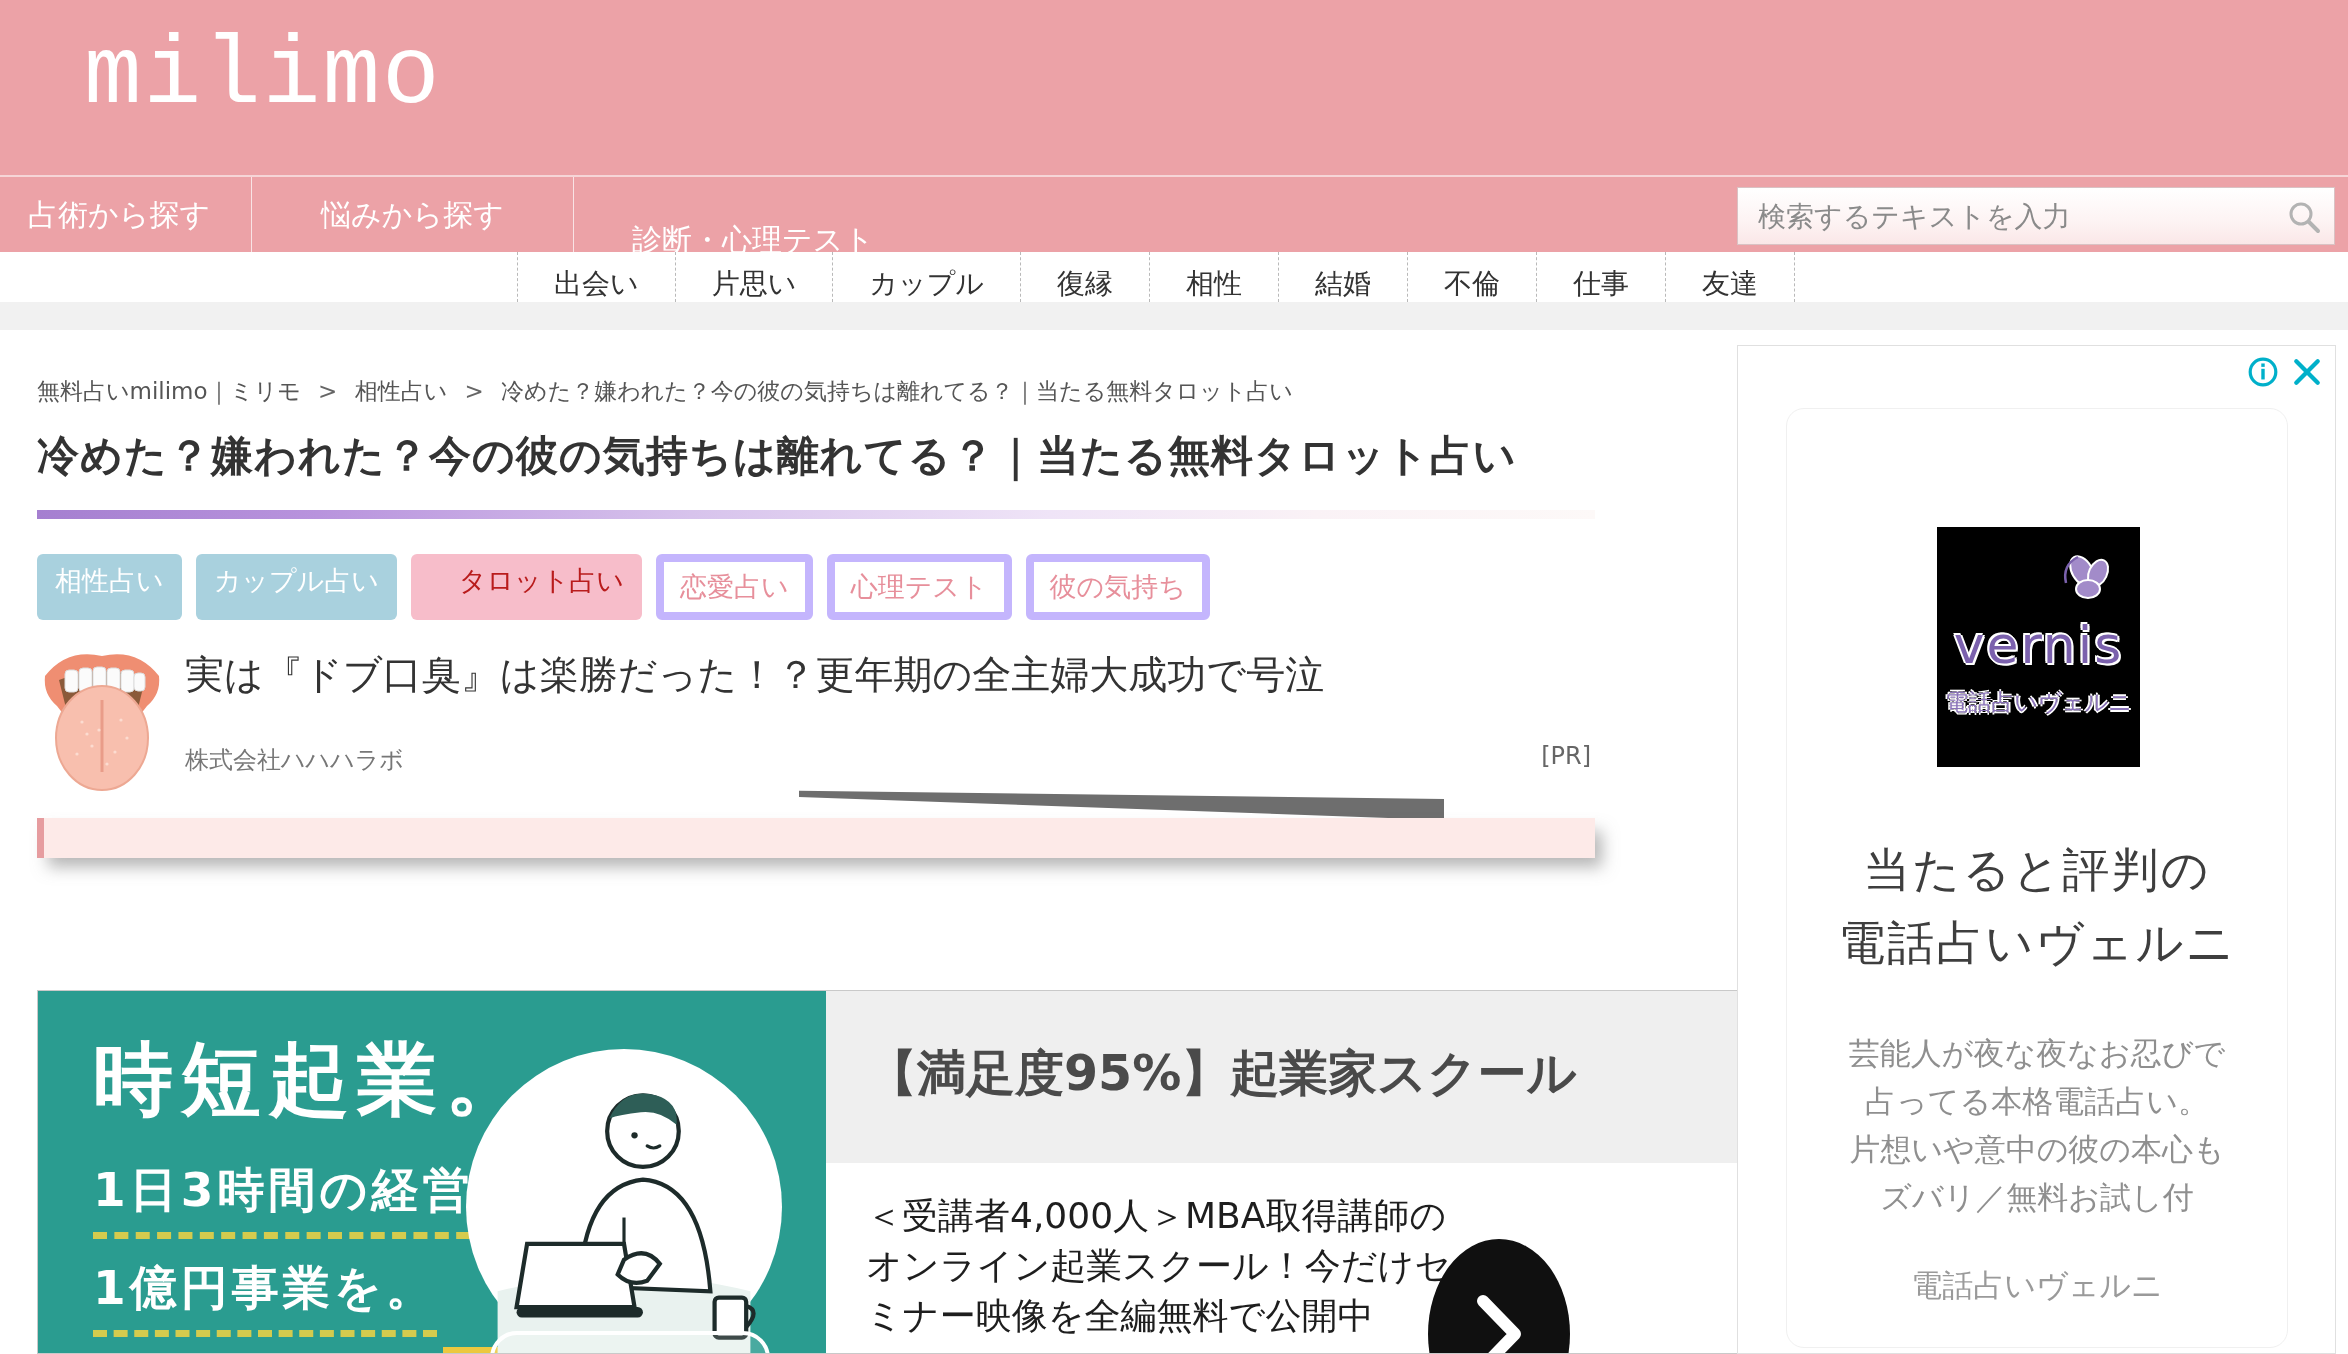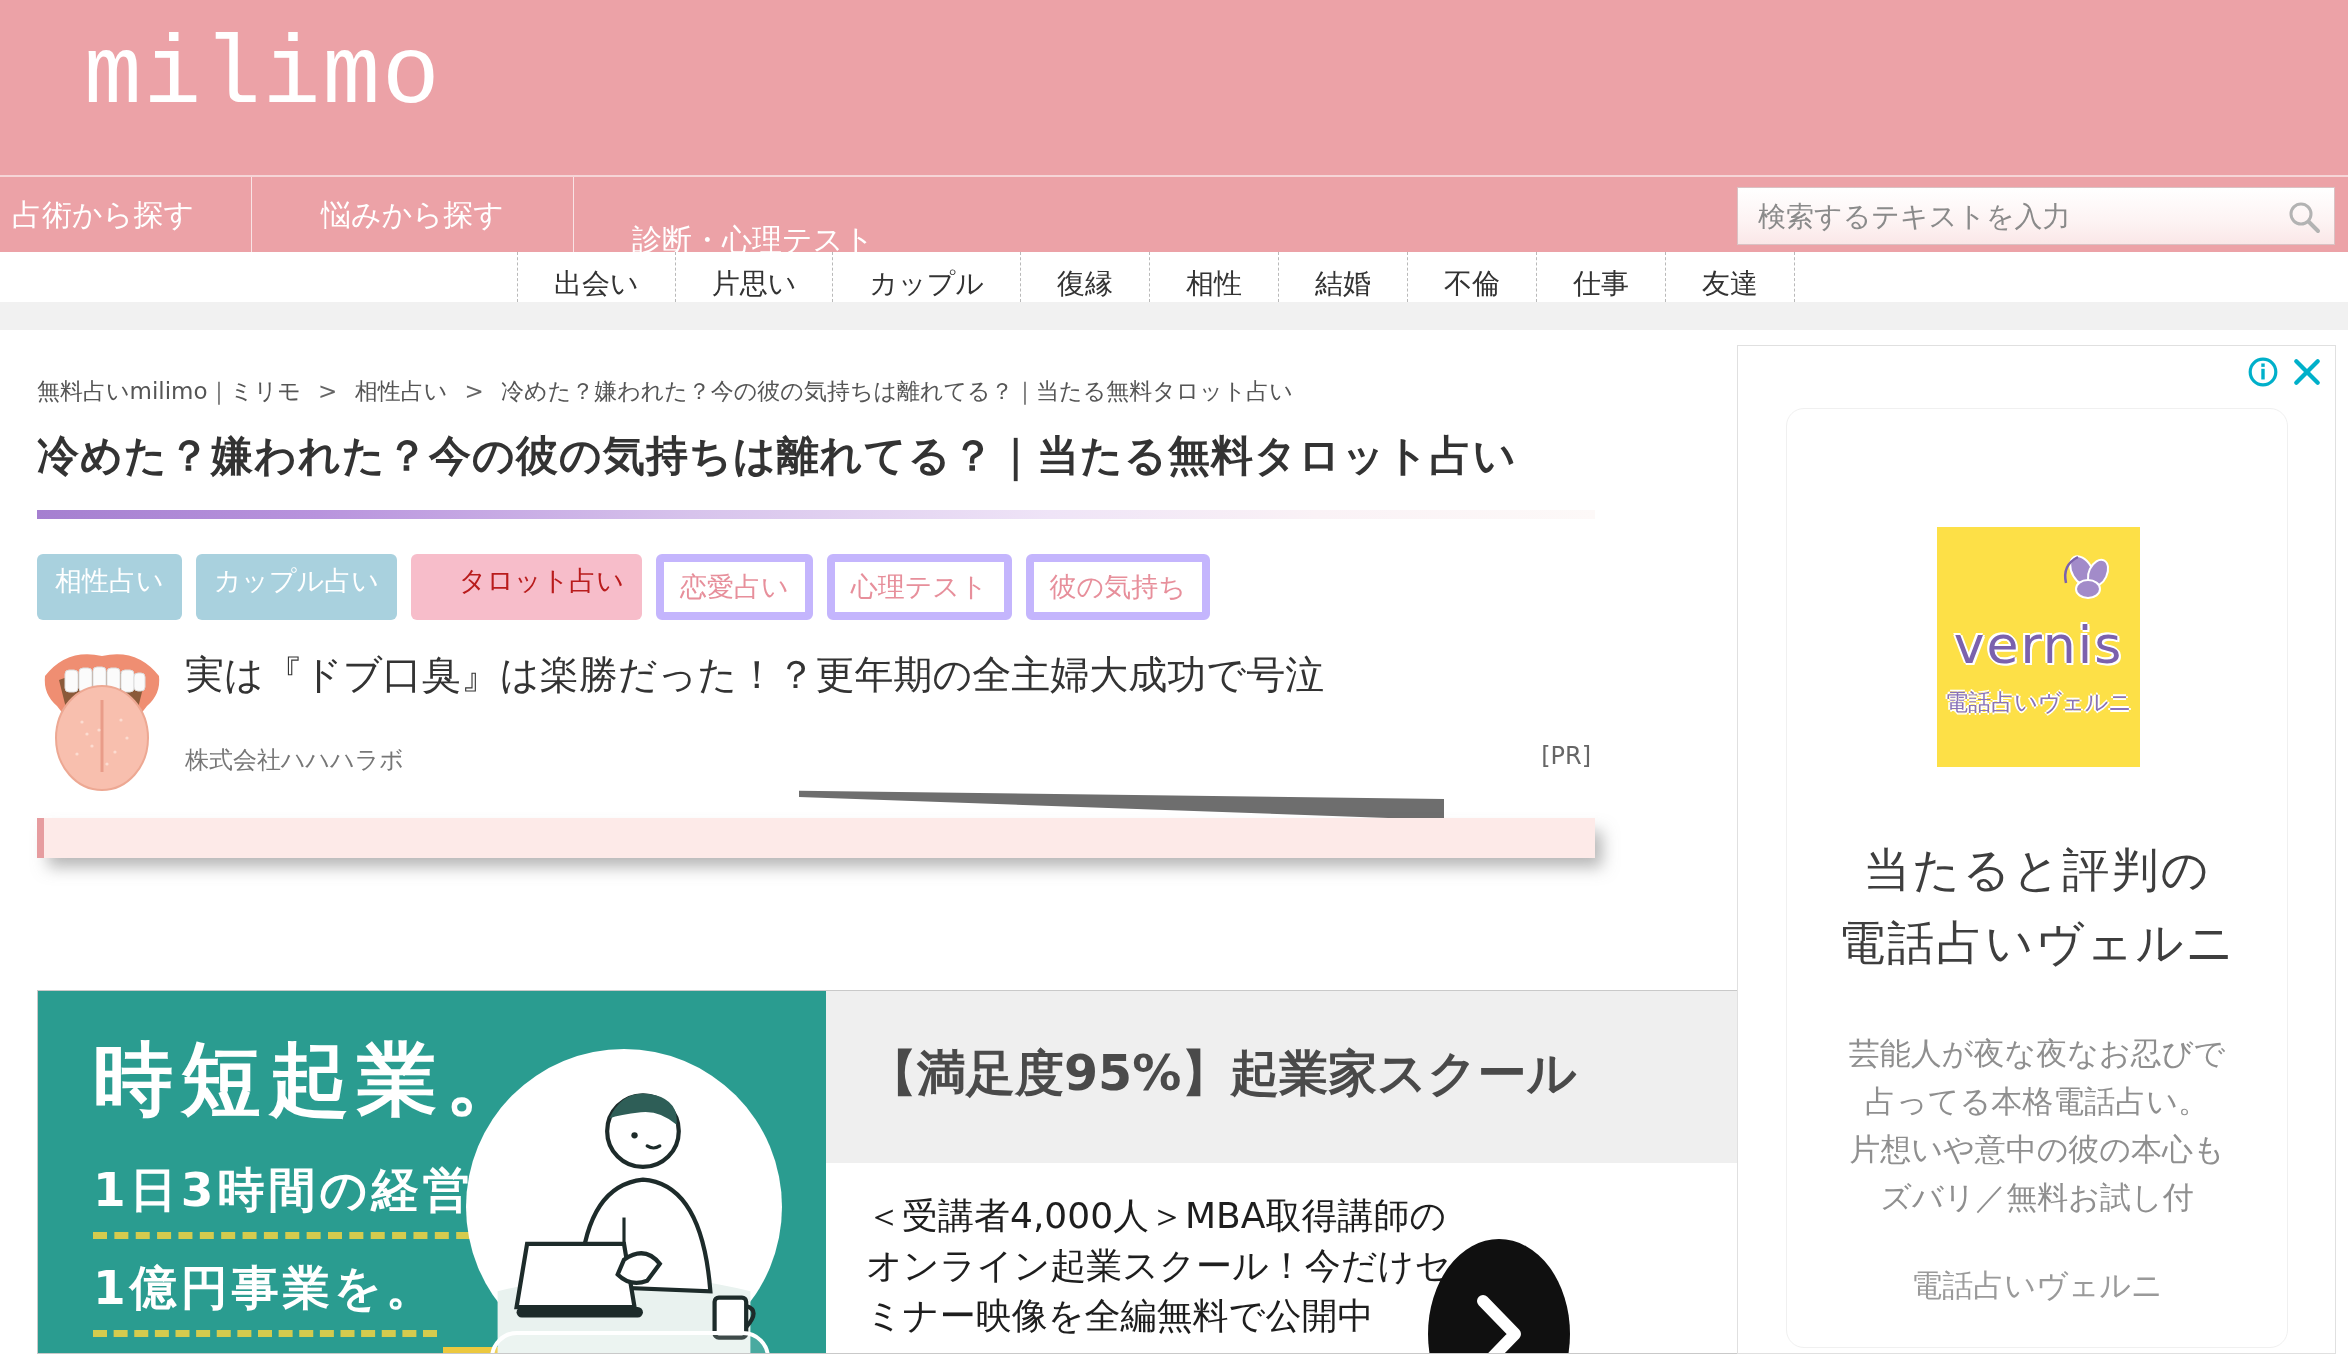--- a/index.html
+++ b/index.html
@@ -7,21 +7,21 @@
   body { font-family:"DejaVu Sans","Liberation Sans",sans-serif; }
   .page { position:relative; width:2348px; height:1354px; overflow:hidden; background:#fff; }
 
   
   .site-header { position:absolute; left:0; top:0; width:2348px; height:175px; background:#eca2a7;font-family:Liberation Mono, monospace; }
   .logo { position:absolute; left:84px; top:22px; font-size:96px; font-weight:500; color:#fff; letter-spacing:2px; cursor:pointer; }
 
   
   .primary-nav { position:absolute; left:0; top:175px; width:2348px; height:77px; background:#eca2a7; border-top:2px solid rgba(255,255,255,.55); }
   .pnav-item { position:absolute; top:0; height:75px; line-height:75px; color:#fff; font-size:30px; cursor:pointer; }
-  .pnav-0 { left:0; width:252px; padding-left:12px; border-right:1px solid rgba(255,255,255,.7); }
+  .pnav-0 { left:0; width:252px; padding-left:28px; border-right:1px solid rgba(255,255,255,.7); }
   .pnav-1 { left:252px; width:322px; text-align:center; border-right:1px solid rgba(255,255,255,.7); }
   .pnav-2 { left:574px; width:360px; padding-left:58px;margin-top:25px; }
 
   .search-box { position:absolute; left:1737px; top:10px; width:598px; height:58px; background:linear-gradient(180deg,#ffffff 0%,#fdf3f3 60%,#fae7e8 100%); border:1px solid #d9c2c4; }
   .search-box input { position:absolute; left:0; top:0; width:100%; height:100%; border:none; outline:none; background:transparent; font-size:28px; color:#777; padding:0 60px 0 20px; font-family:inherit; }
   .search-box input::placeholder { color:#8a8a8a; }
   .search-icon { position:absolute; right:12px; top:11px; width:36px; height:36px; cursor:pointer; }
 
   
   .secondary-nav { position:absolute; left:0; top:252px; width:2348px; height:50px; background:#fff; }
@@ -78,21 +78,21 @@
   .br-body { position:absolute; left:828px; top:200px; width:615px; font-size:36px; line-height:50px; color:#1e1e1e; }
   .br-chevron { position:absolute; left:1390px; top:248px; width:142px; height:190px; border-radius:50%; background:#101010; display:flex; align-items:center; justify-content:center; }
 
   .adchoice-chip { position:absolute; width:40px; height:38px; background:#fff; display:flex; align-items:center; justify-content:center; cursor:pointer; }
   .banner-ad .chip-info { right:46px; top:6px; } .banner-ad .chip-close { right:4px; top:6px; }
 
   
   .sidebar-ad { position:absolute; left:1737px; top:345px; width:599px; height:1009px; background:#fff; border:1px solid #e0e0e0; overflow:hidden; cursor:pointer; }
   .sidebar-ad .chip-info { right:52px; top:7px; } .sidebar-ad .chip-close { right:8px; top:7px; }
   .sb-card { position:absolute; left:48px; top:62px; width:502px; height:940px; border:1px solid #f0f0f0; border-radius:18px; background:#fff; }
-  .sb-img { position:absolute; left:150px; top:118px; width:203px; height:240px; background:#fde047; }
+  .sb-img { position:absolute; left:150px; top:118px; width:203px; height:240px; background:#000000; }
   .sb-logo-text { position:absolute; left:0; top:88px; width:100%; text-align:center; font-size:52px; color:#7b61ad; letter-spacing:2px;
     text-shadow:-2px 0 #fff,2px 0 #fff,0 -2px #fff,0 2px #fff,-2px -2px #fff,2px 2px #fff; }
   .sb-logo-sub { position:absolute; left:0; top:160px; width:100%; text-align:center; font-size:23px; color:#8972b8;
     text-shadow:-2px 0 #fff,2px 0 #fff,0 -2px #fff,0 2px #fff; white-space:nowrap; }
   .sb-flower { position:absolute; right:24px; top:22px; width:56px; height:56px; }
   .sb-headline { position:absolute; left:0; top:425px; width:100%; text-align:center; font-size:47px; color:#3e3e3e; font-weight:500; line-height:1.55; letter-spacing:2px; }
   .sb-body { position:absolute; left:0; top:620px; width:100%; text-align:center; font-size:31px; color:#8f8f8f; line-height:1.55; }
   .sb-brand { position:absolute; left:0; top:856px; width:100%; text-align:center; font-size:31px; color:#9a9a9a; }
 </style>
 </head>

